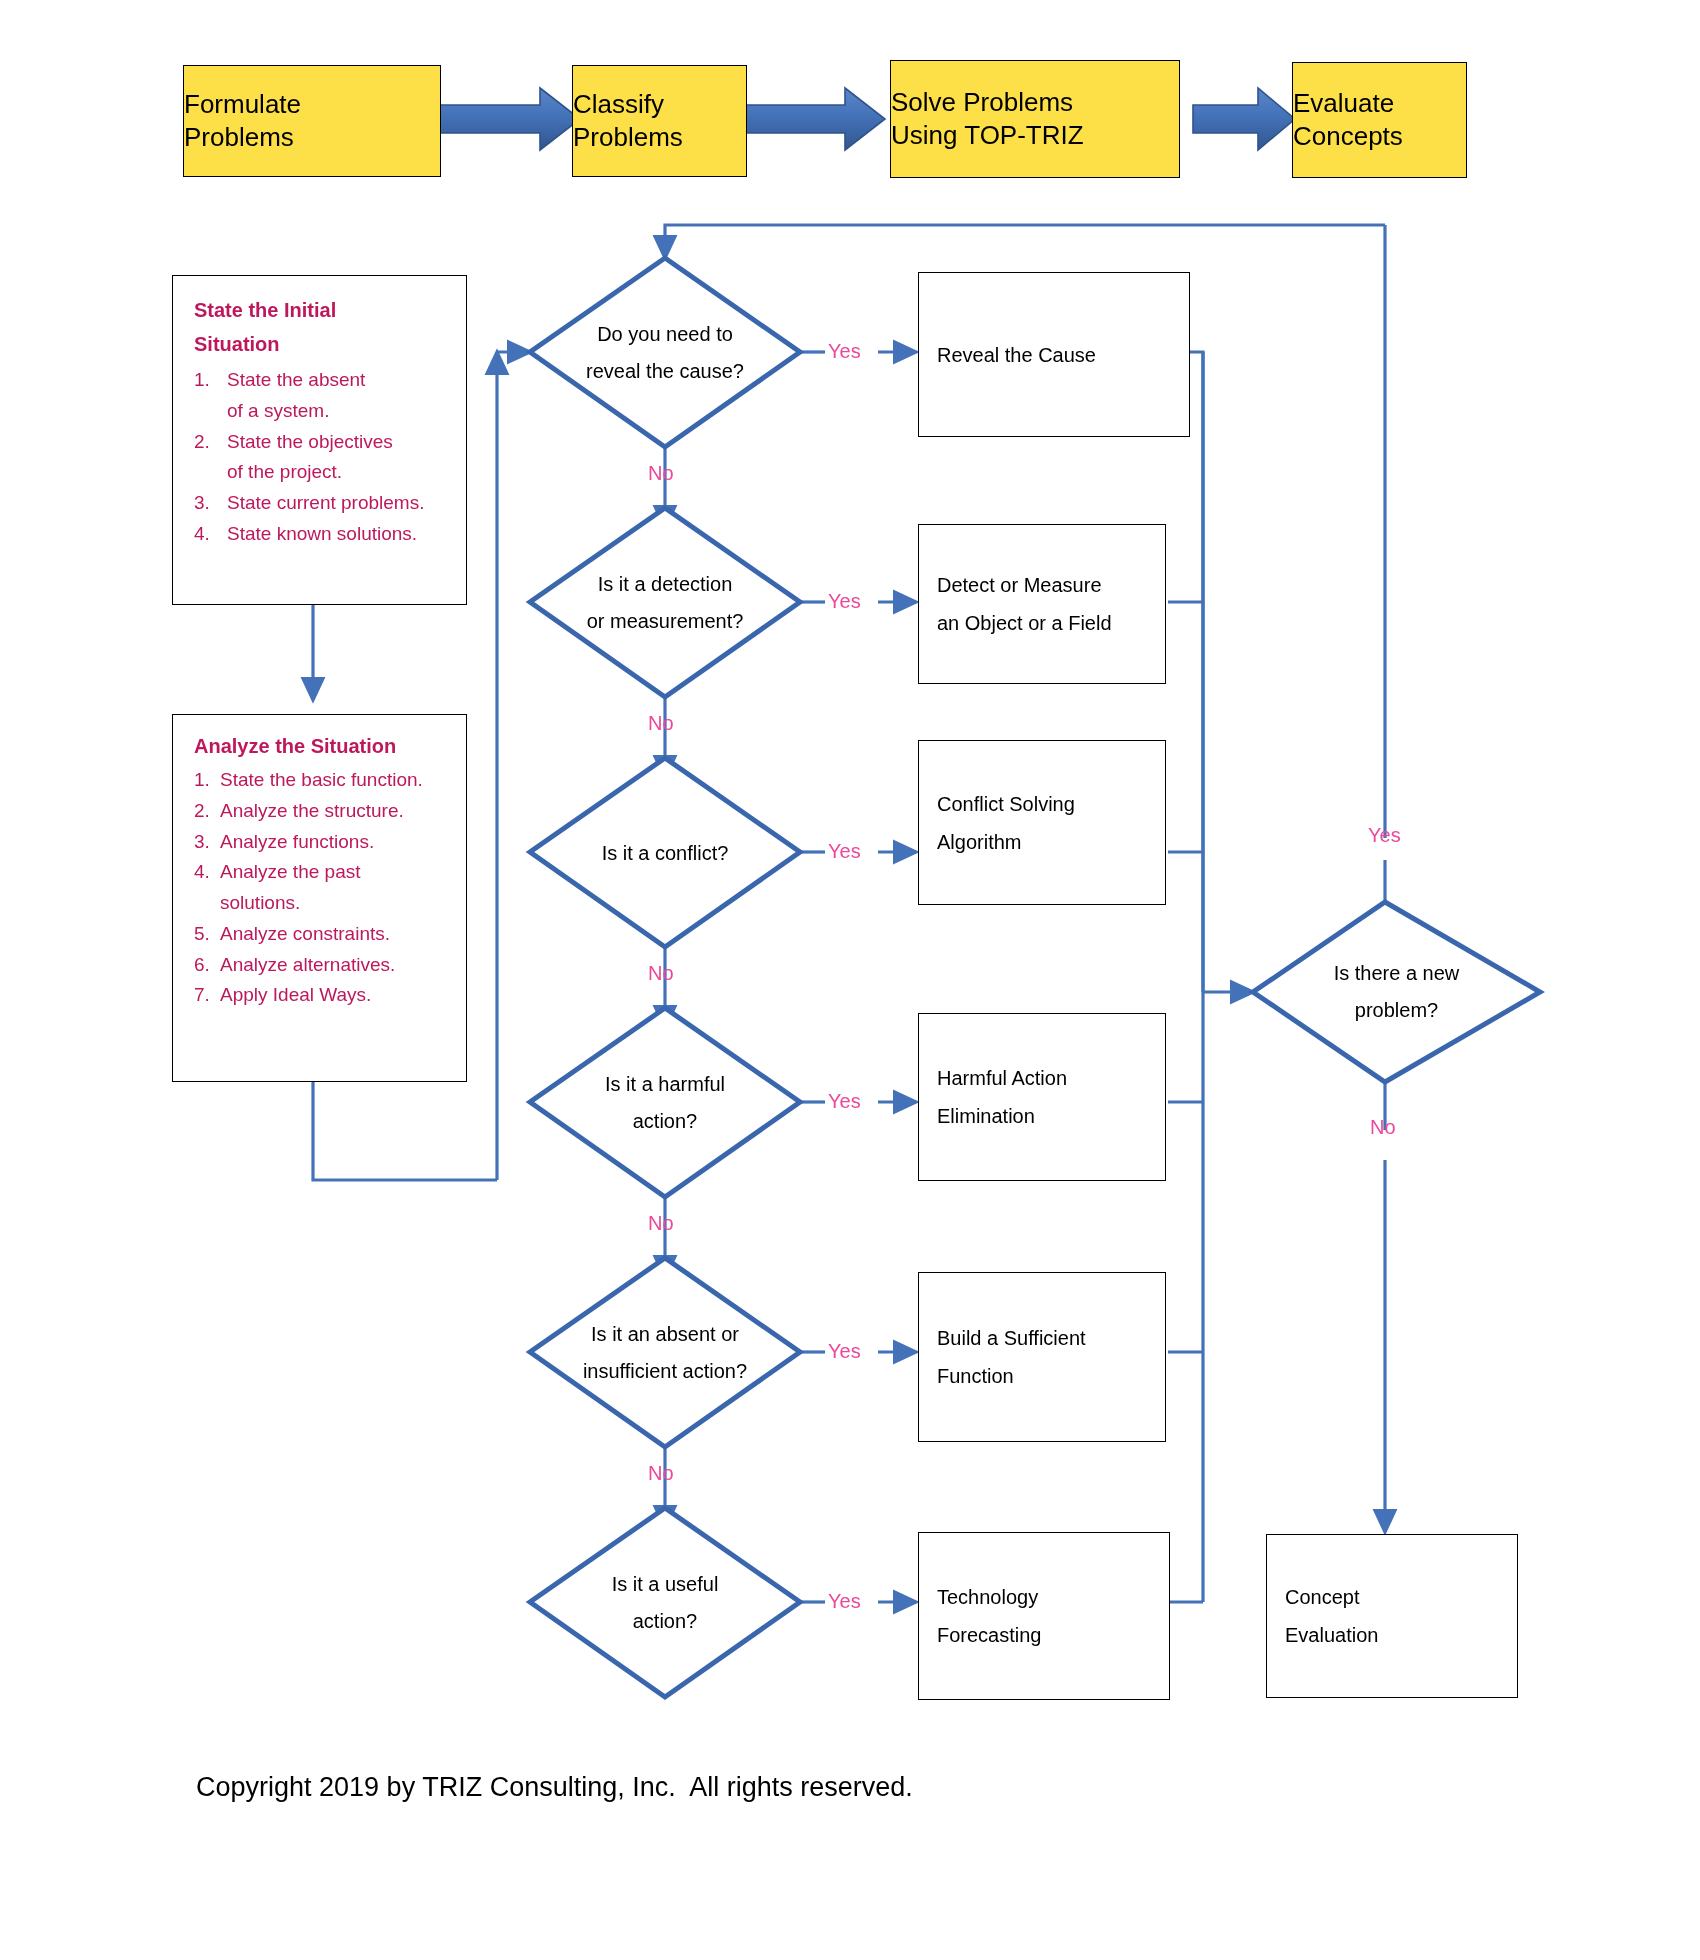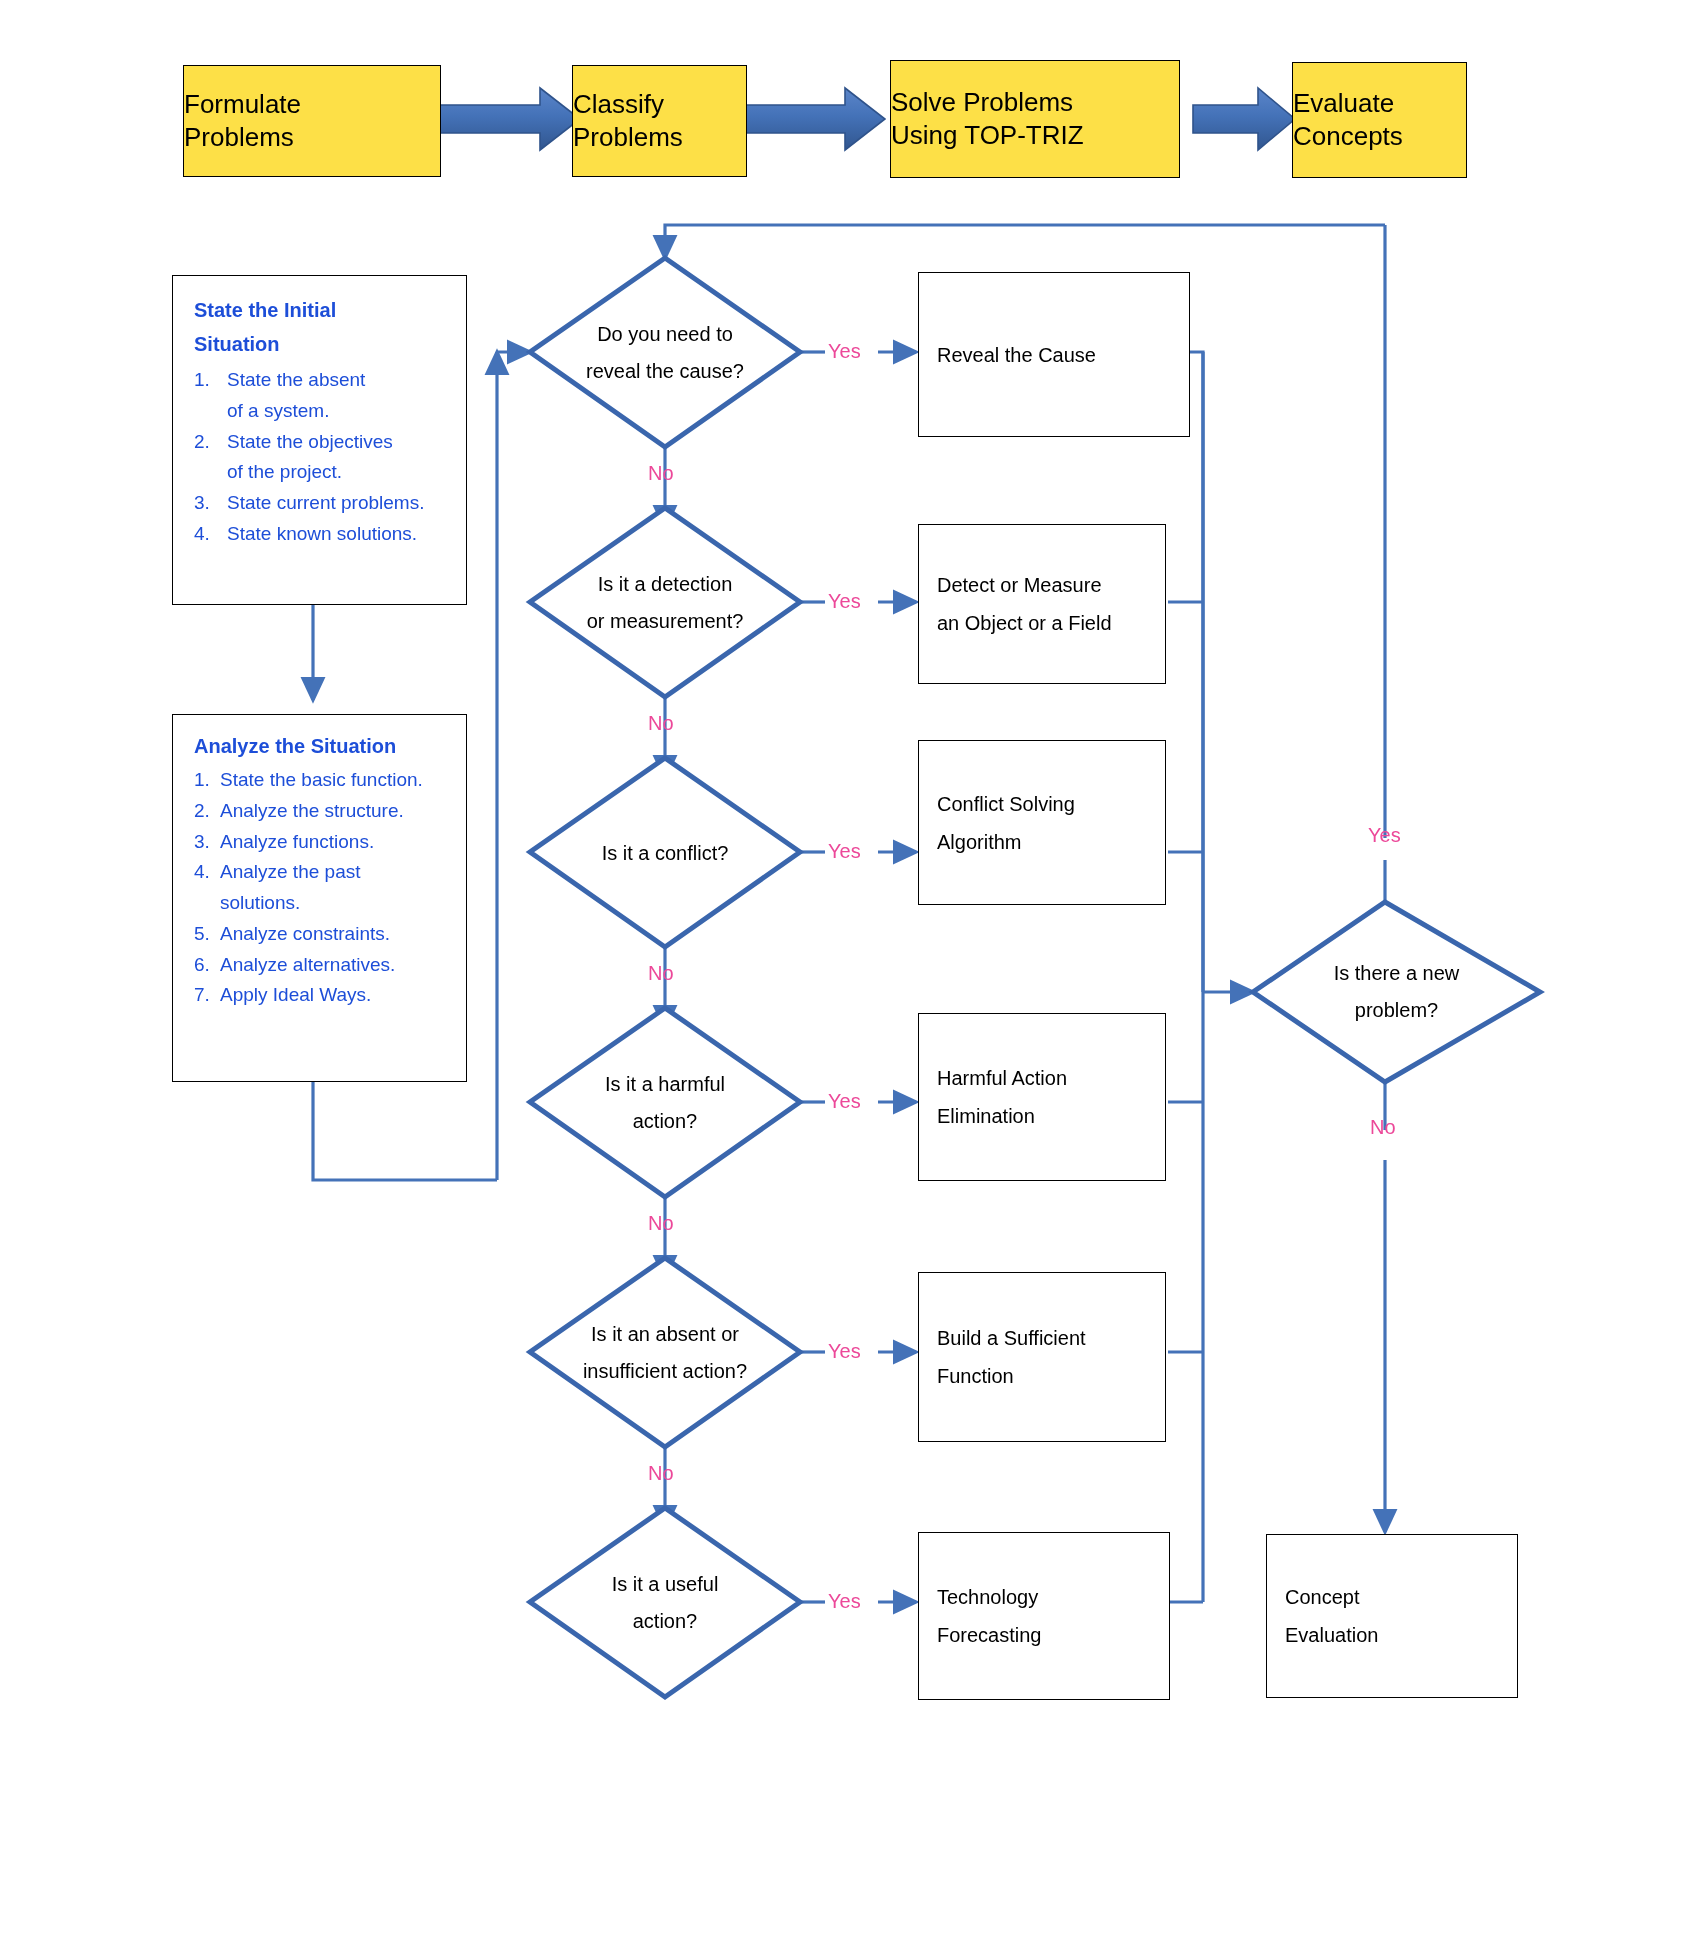--- a/index.html
+++ b/index.html
@@ -36,21 +36,21 @@
     color: #000000;
     white-space: pre-line;
   }
 
   
   .panel {
     position: absolute;
     box-sizing: border-box;
     border: 1.5px solid #000000;
     background: #ffffff;
-    color: #1d4ed8;
+    color: #be185d;
   }
   .panel-title {
     font-size: 20px;
     font-weight: bold;
     white-space: pre-line;
     line-height: 1.7;
   }
   .panel-list {
     list-style: none;
     margin: 0;
@@ -337,14 +337,15 @@
 
   <div class="edgelabel" style="left:648px; top:462px;">No</div>
   <div class="edgelabel" style="left:648px; top:712px;">No</div>
   <div class="edgelabel" style="left:648px; top:962px;">No</div>
   <div class="edgelabel" style="left:648px; top:1212px;">No</div>
   <div class="edgelabel" style="left:648px; top:1462px;">No</div>
 
   <div class="edgelabel" style="left:1368px; top:824px;">Yes</div>
   <div class="edgelabel" style="left:1370px; top:1116px;">No</div>
 
+  <div id="copyright">Copyright 2019 by TRIZ Consulting, Inc.  All rights reserved.</div>
 
 </div>
 
 </body></html>

